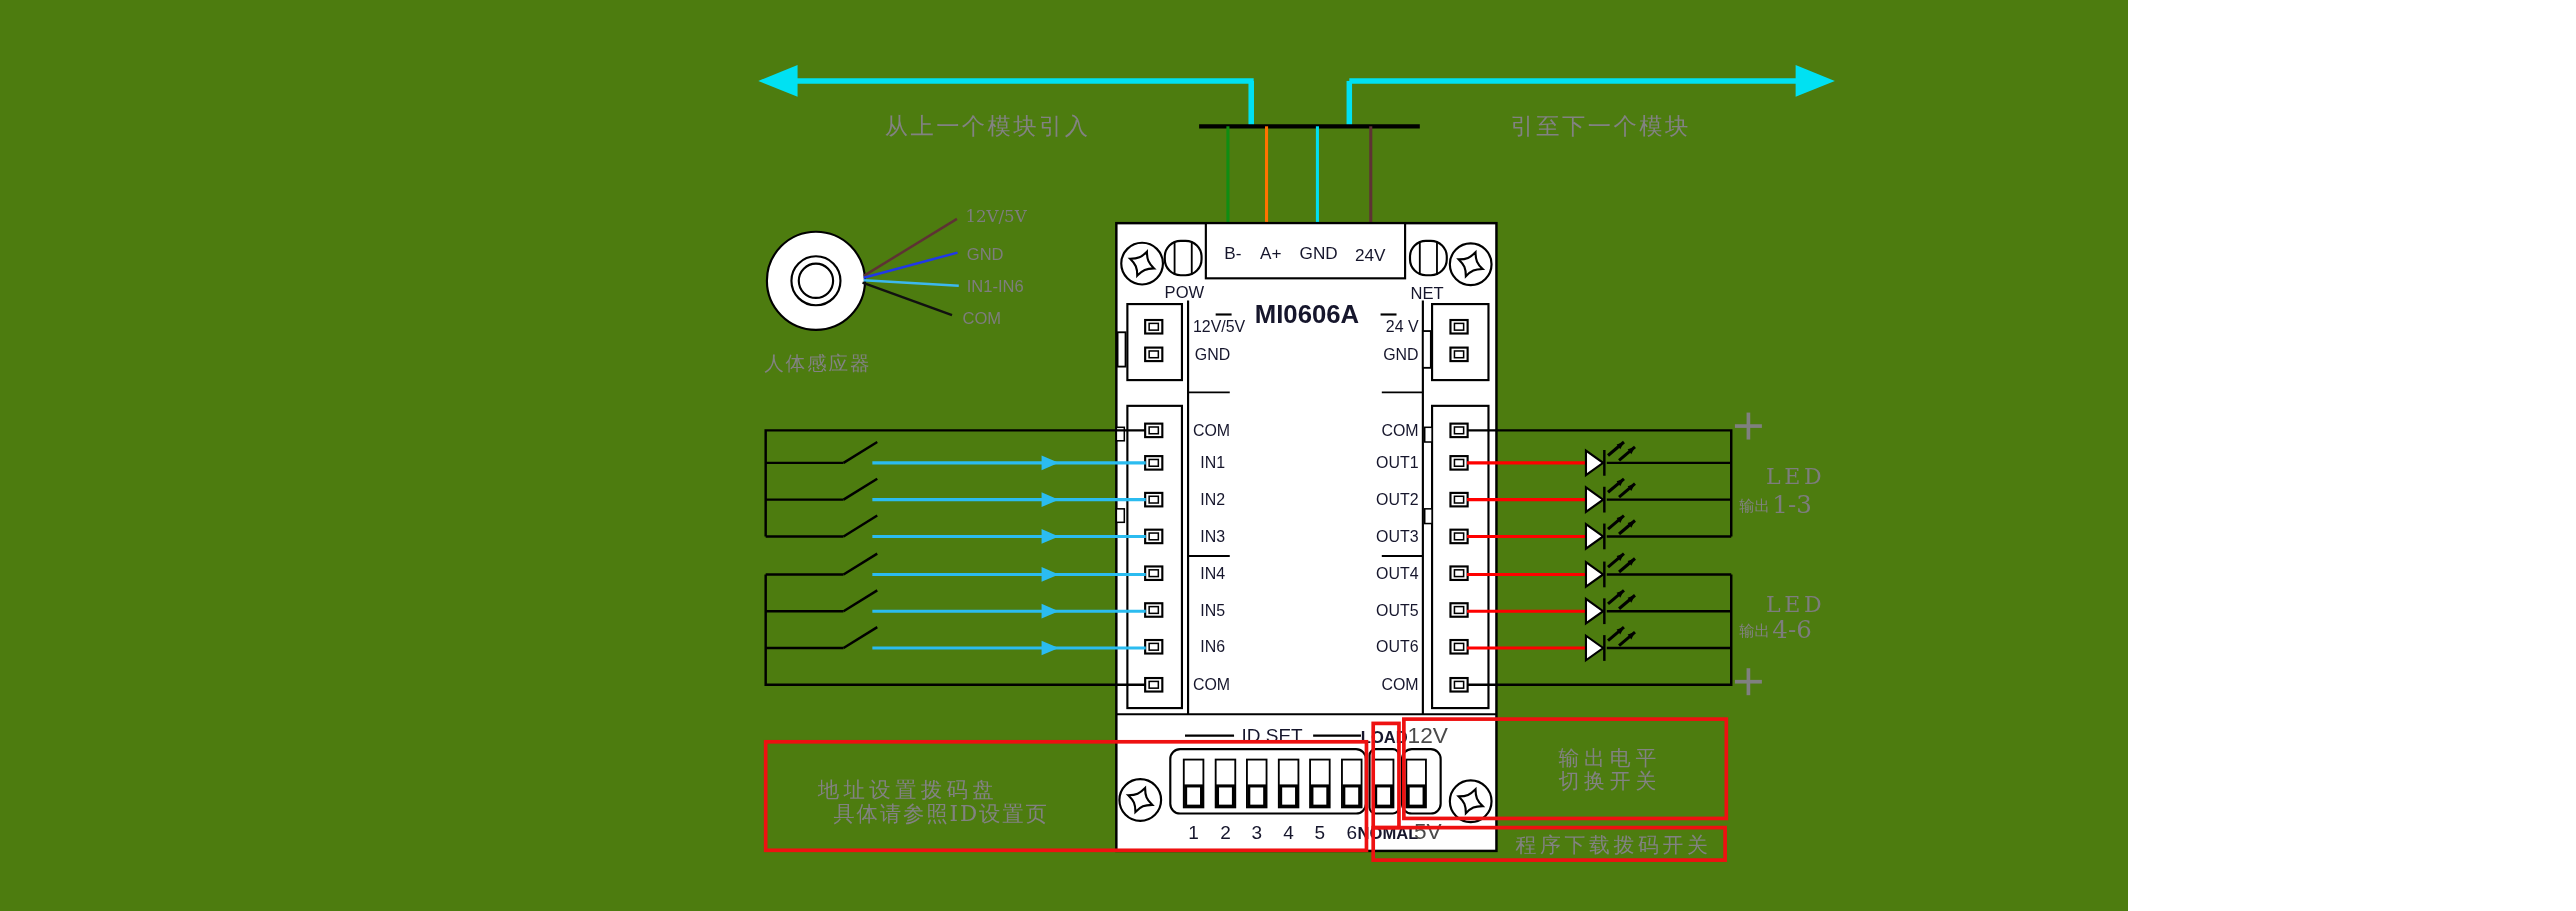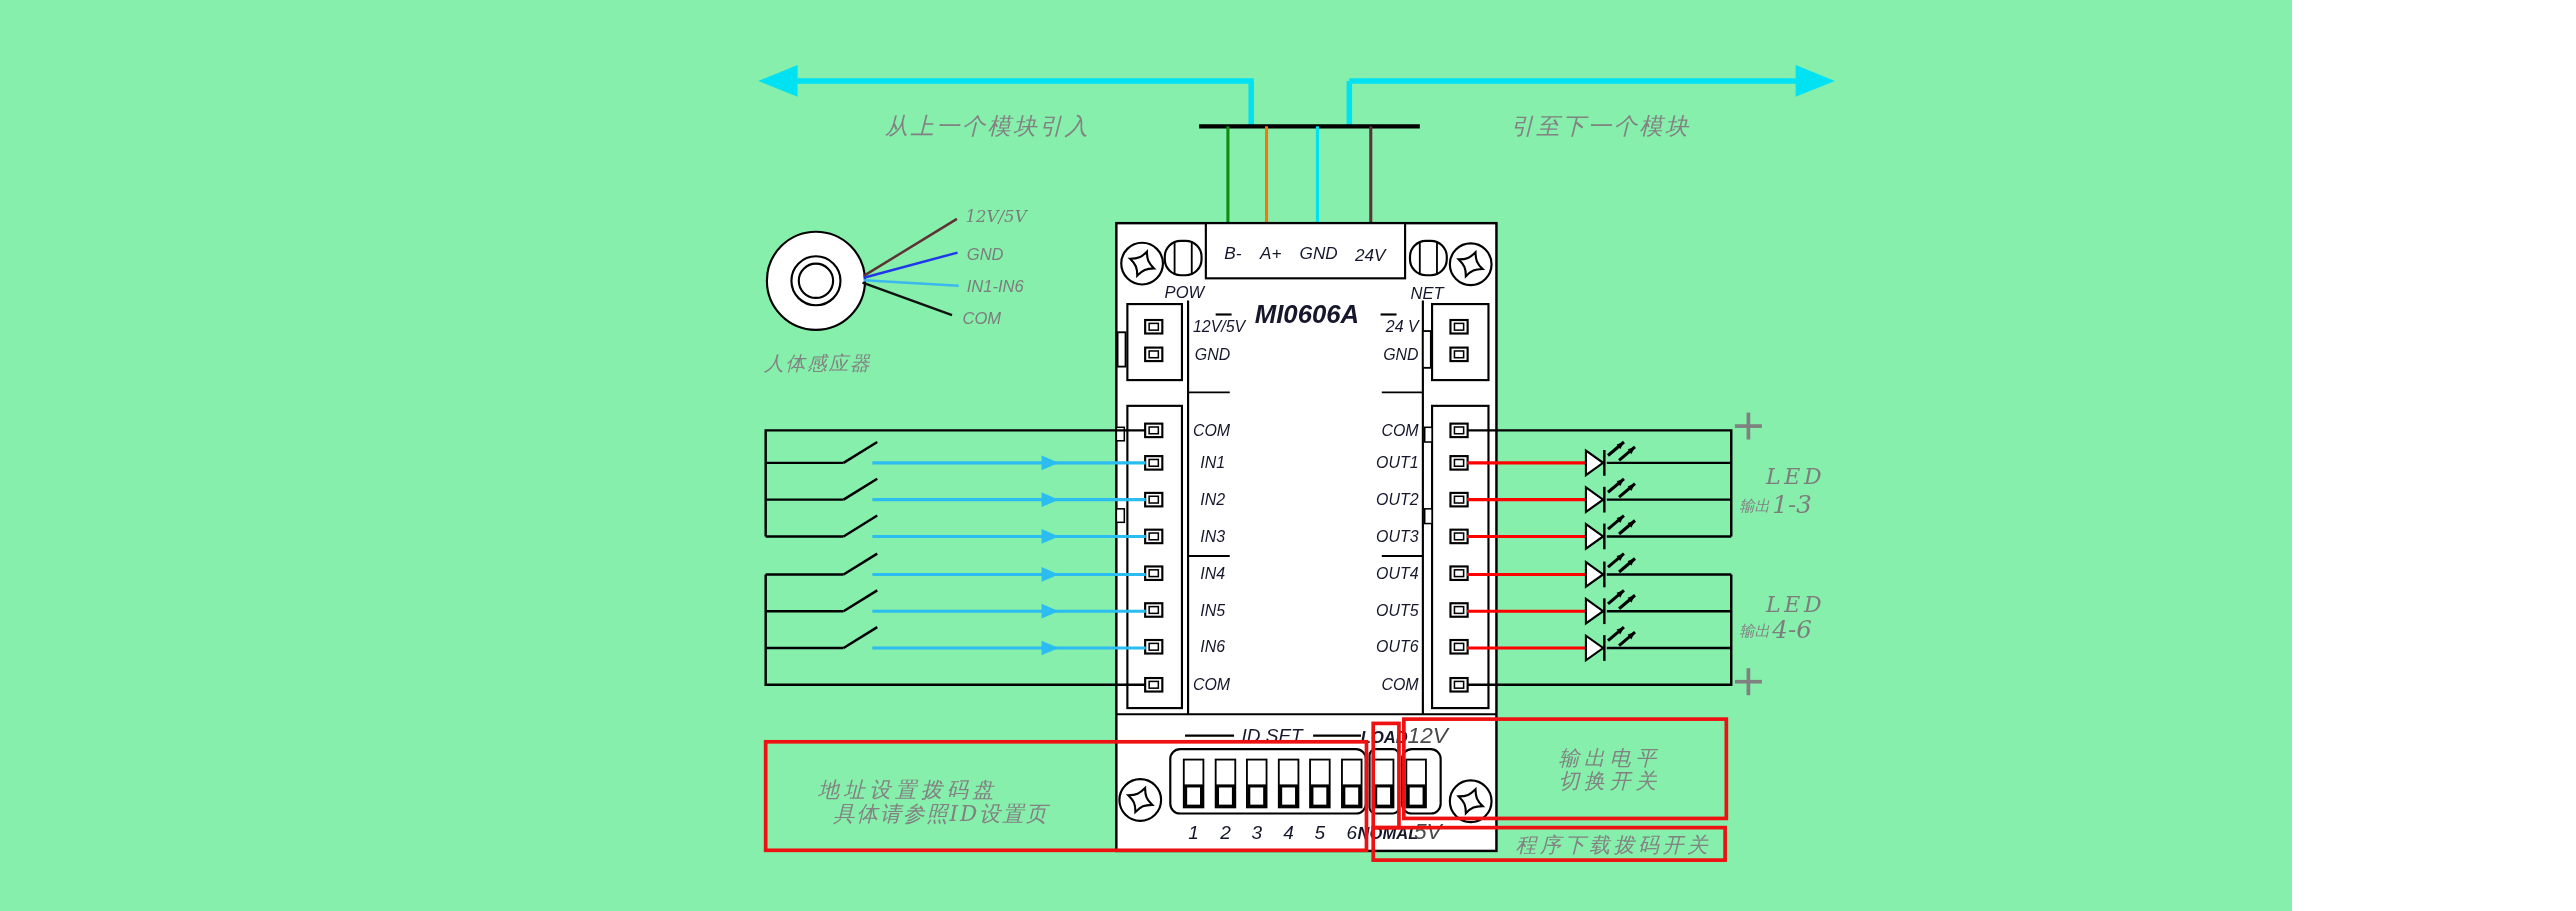--- a/index.html
+++ b/index.html
@@ -1,16 +1,16 @@
 <!DOCTYPE html>
 <html style="font-size:9.8px"><head>
 <meta charset="utf-8">
 <style>
   html,body{margin:0;padding:0;background:#ffffff;}
-  .stage{position:relative;width:2292px;height:911px;background:#86efac;overflow:hidden;font-style:italic;}
+  .stage{position:relative;width:2128px;height:911px;background:#4d7c0f;overflow:hidden;}
   svg{position:absolute;left:0;top:0;}
   text{font-family:"Liberation Sans", sans-serif;}
   .cjk{font-family:"DejaVu Serif", serif;fill:#828282;}
   .lbl{fill:#16162c;}
   .graylbl{fill:#7d7d7d;font-family:"DejaVu Serif", serif;}
   .bold{font-weight:bold;}
 </style>
 </head>
 <body>
 

